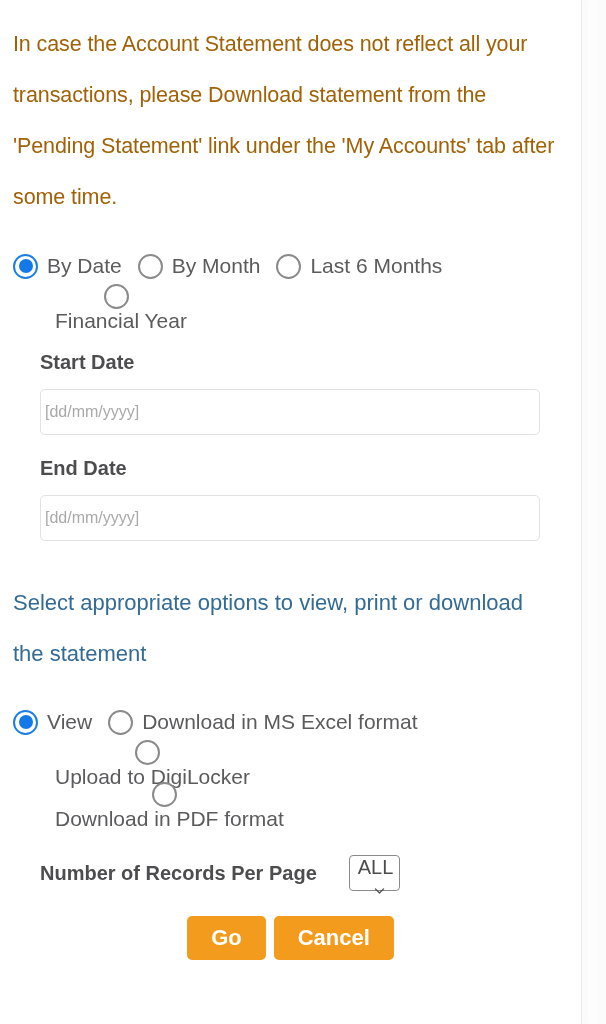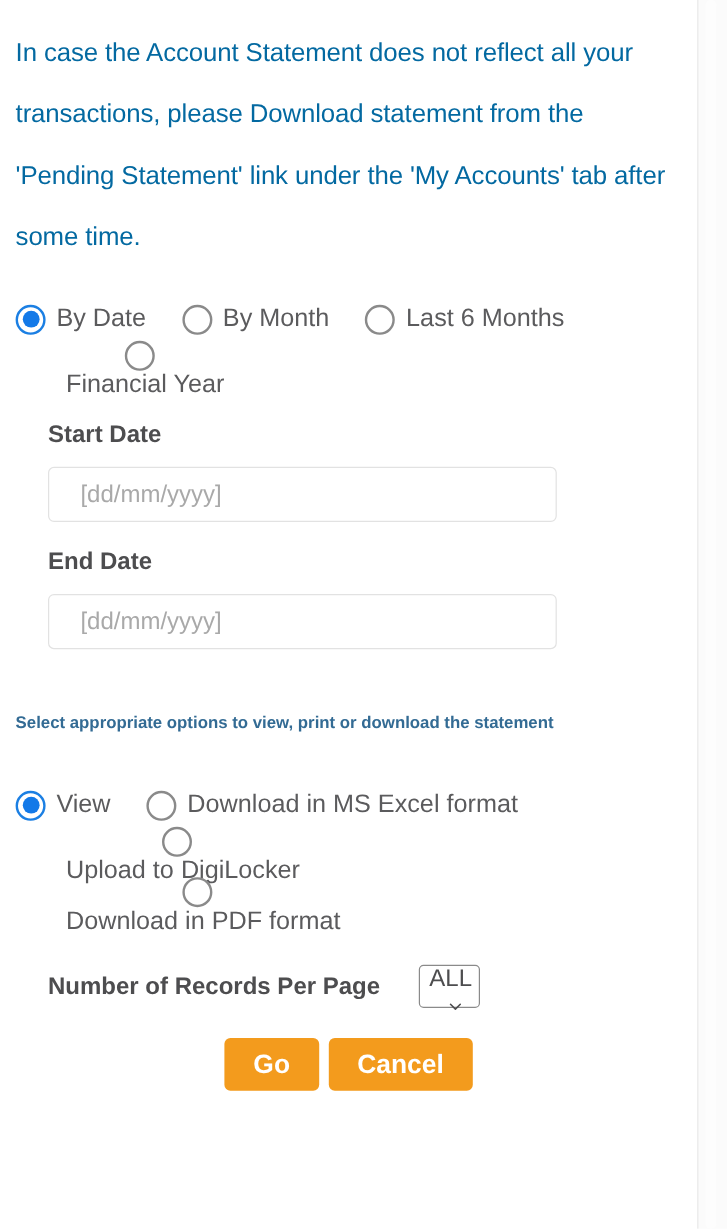--- a/index.html
+++ b/index.html
@@ -49,42 +49,42 @@
     background: #fdfdfd;
     border-radius: 5px;
   }
 
   
   .intro {
     margin: 0;
     padding-top: 19px;
     font-size: 21.5px;
     line-height: 51px;
-    color: #0369a1;
+    color: #a16207;
     letter-spacing: -0.1px;
     max-width: 560px;
     font-weight: 400;
   }
 
   
   .radio-group {
     margin-top: 22px;
   }
   .radio-row {
     display: flex;
     align-items: center;
     height: 42px;
   }
   .radio-opt {
     display: flex;
     align-items: center;
     cursor: pointer;
   }
   .radio-opt + .radio-opt {
-    margin-left: 30px;
+    margin-left: 16px;
   }
   .radio-indent {
     margin-left: 33px;
     flex-direction: column;
   }
 
   .radio-dot {
     width: 25px;
     height: 25px;
     border-radius: 50%;
@@ -121,42 +121,42 @@
     padding-left: 27px;
   }
   .field-label {
     font-size: 20px;
     font-weight: bold;
     color: #4d4d4f;
     margin-bottom: 15px;
   }
   .text-input {
     display: block;
-    width: 424px;
+    width: 500px;
     height: 46px;
     box-sizing: border-box;
     border: 1px solid #e2e2e2;
     border-radius: 5px;
     background: #ffffff;
-    padding: 0 26px;
+    padding: 0 4px;
     font-family: "Liberation Sans", sans-serif;
-    font-size: 20px;
+    font-size: 16px;
     color: #5b5b5d;
     outline: none;
   }
   .text-input::placeholder {
     color: #a9a9a9;
     opacity: 1;
   }
 
   
   .section-heading {
     margin: 36px 0 0 0;
-    font-size: 14px;
-    font-weight: bold;
+    font-size: 22px;
+    font-weight: normal;
     line-height: 51px;
     color: #336b94;
     max-width: 520px;
   }
 
   
   .records-row {
     display: flex;
     align-items: center;
     margin-top: 28px;

